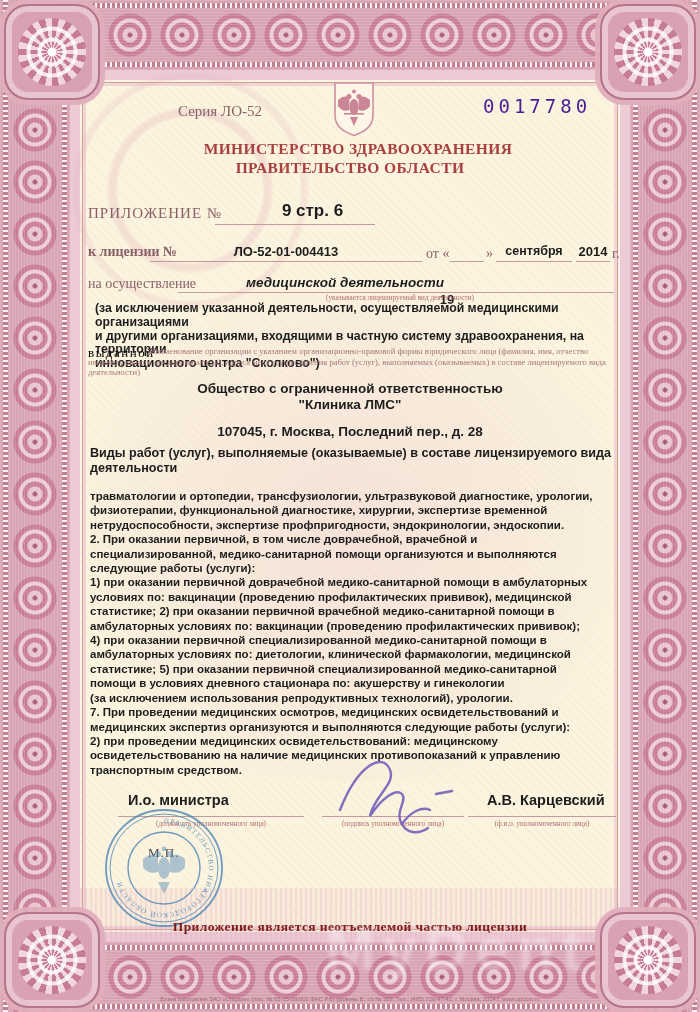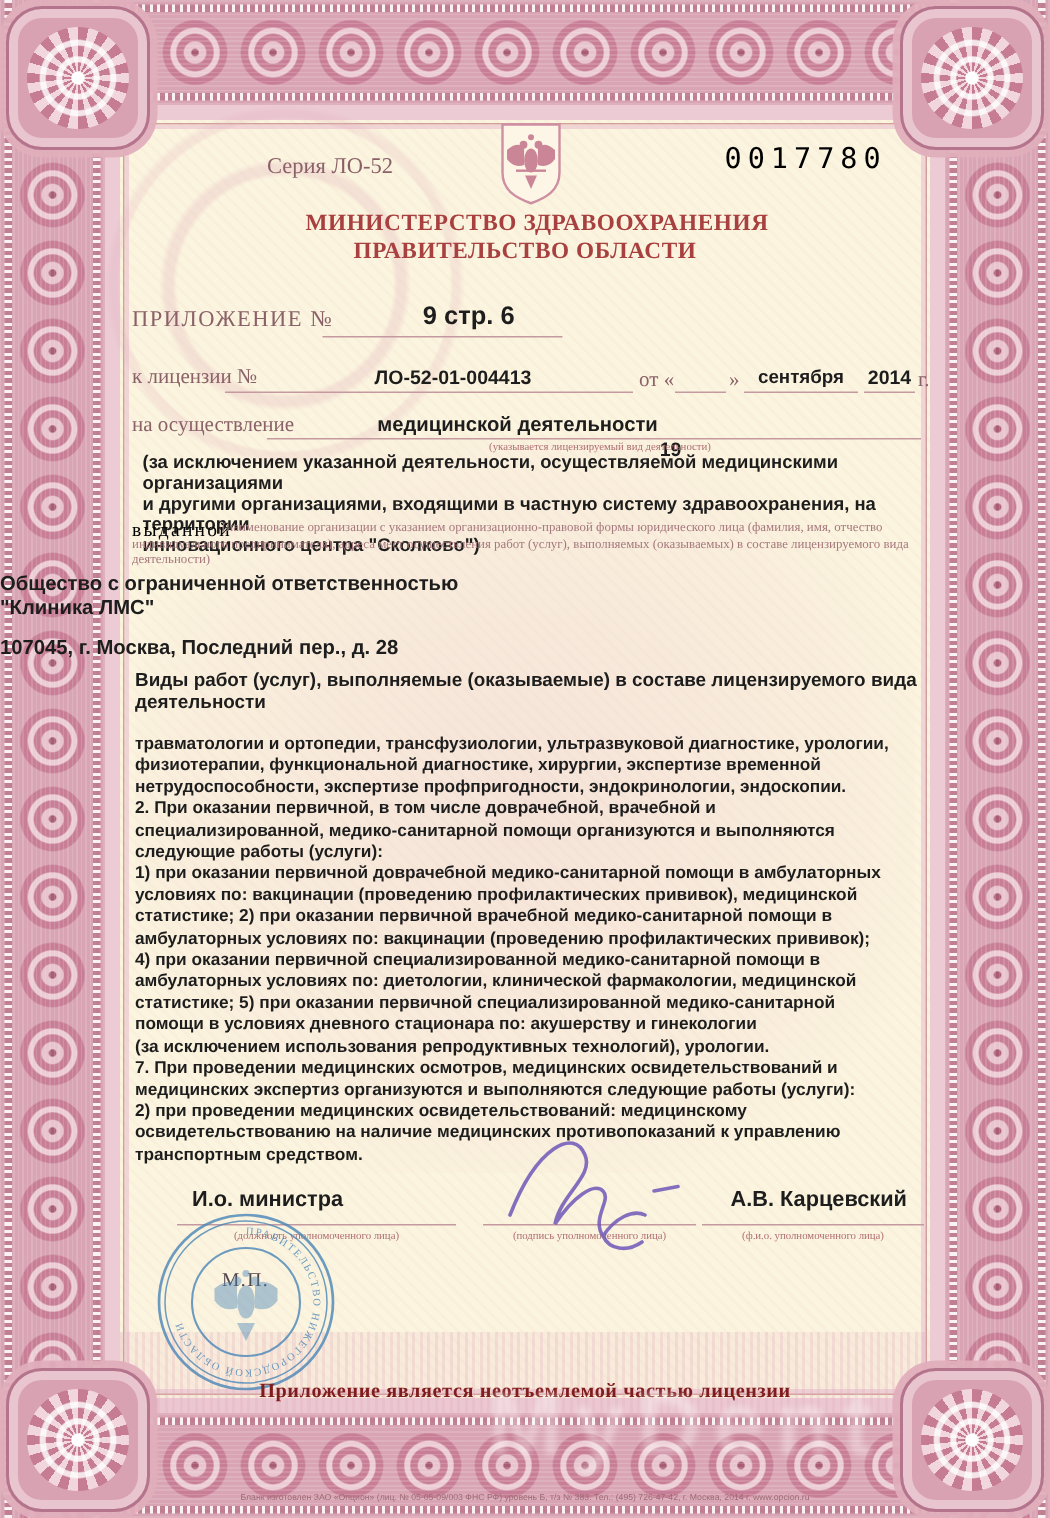--- a/index.html
+++ b/index.html
@@ -75,23 +75,23 @@
   
   .abs{position:absolute;}
   .serif{font-family:"Liberation Serif",serif;color:#8a6168;}
   .label{font-size:14px;}
   .value{font-weight:bold;color:#1d1d1d;font-size:13px;}
   .title{left:0;right:0;text-align:center;font-family:"Liberation Serif",serif;
     font-weight:bold;color:#a84040;font-size:15.5px;letter-spacing:.4px;}
   .underline{height:1px;background:#c49aa0;}
   .tiny{font-family:"Liberation Serif",serif;font-size:7.2px;color:#b06f73;text-align:center;}
   .body-bold{font-weight:bold;color:#1d1d1d;white-space:pre-line;}
-  .centered{left:0;right:0;text-align:left;}
+  .centered{left:0;right:0;text-align:center;}
   .serialnum{font-family:"DejaVu Sans Mono","Liberation Mono",monospace;
-    color:#000000;font-size:19px;letter-spacing:4px;}
+    color:#4c1d95;font-size:19px;letter-spacing:4px;}
   .red-note{font-family:"Liberation Serif",serif;font-weight:bold;color:#7f1d1d;
     font-size:13.5px;letter-spacing:.4px;text-align:center;left:0;right:0;}
   .print-info{left:0;right:0;text-align:center;font-size:5.8px;color:#9c6b74;z-index:6;}
   .watermark{
     left:215px;top:908px;width:485px;height:84px;z-index:7;
     font-weight:bold;font-size:60px;letter-spacing:8px;color:rgba(255,255,255,.34);
     filter:blur(2px);text-align:center;line-height:84px;pointer-events:none;
   }
   .mp{font-family:"Liberation Serif",serif;color:#51454b;font-size:13px;letter-spacing:1px;text-align:right;}
   svg{display:block}
@@ -135,39 +135,39 @@
 <div class="abs title" style="top:140px;margin-left:16px;">МИНИСТЕРСТВО ЗДРАВООХРАНЕНИЯ</div>
 <div class="abs title" style="top:159px;">ПРАВИТЕЛЬСТВО ОБЛАСТИ</div>
 
 <div class="abs serif" style="left:88px;top:205px;font-size:15px;letter-spacing:1px;">
   <span>ПРИЛОЖЕНИЕ</span>
   <span>№</span>
 </div>
 <div class="abs value" style="left:235px;top:201px;width:155px;text-align:center;font-size:17px;">9 стр. 6</div>
 <div class="abs underline" style="left:215px;top:224px;width:160px;"></div>
 
-<div class="abs serif label" style="left:88px;top:244px;">
+<div class="abs serif label" style="left:88px;top:244px;font-weight:bold;">
   <span>к лицензии</span>
   <span>№</span>
 </div>
-<div class="abs value" style="left:168px;top:244px;width:268px;text-align:center;">ЛО-52-01-004413</div>
+<div class="abs value" style="left:152px;top:244px;width:268px;text-align:center;">ЛО-52-01-004413</div>
 <div class="abs underline" style="left:150px;top:261px;width:272px;"></div>
 
 <div class="abs serif label" style="left:426px;top:246px;">от «</div>
 <div class="abs value" style="left:432px;top:244px;width:30px;text-align:center;margin-top:48px;">19</div>
 <div class="abs underline" style="left:450px;top:261px;width:34px;"></div>
 <div class="abs serif label" style="left:486px;top:246px;">»</div>
 <div class="abs value" style="left:496px;top:244px;width:76px;text-align:center;font-size:12.5px;">сентября</div>
 <div class="abs underline" style="left:496px;top:261px;width:76px;"></div>
 <div class="abs value" style="left:576px;top:244px;width:34px;text-align:center;">2014</div>
 <div class="abs underline" style="left:576px;top:261px;width:34px;"></div>
 <div class="abs serif label" style="left:612px;top:246px;">г.</div>
 
 <div class="abs serif label" style="left:88px;top:276px;">на осуществление</div>
-<div class="abs value" style="left:180px;top:275px;width:330px;text-align:center;font-size:13.5px;">медицинской деятельности</div>
+<div class="abs value" style="left:180px;top:275px;width:330px;text-align:center;font-size:13.5px;font-style:italic;">медицинской деятельности</div>
 <div class="abs underline" style="left:178px;top:292px;width:436px;"></div>
 <div class="abs tiny" style="left:250px;top:294px;width:300px;">(указывается лицензируемый вид деятельности)</div>
 
 <div class="abs body-bold" style="left:95px;top:302px;width:520px;font-size:12.3px;line-height:13.8px;">(за исключением указанной деятельности, осуществляемой медицинскими организациями
 и другими организациями, входящими в частную систему здравоохранения, на территории
 инновационного центра "Сколково")</div>
 
 <div class="abs serif" style="left:88px;top:345px;font-size:13px;letter-spacing:1.5px;color:#000000;">выданной</div>
 <div class="abs" style="left:88px;top:346px;width:530px;text-indent:60px;font-family:'Liberation Serif',serif;font-size:8.6px;line-height:10.6px;color:#a6787d;">(наименование организации с указанием организационно-правовой формы юридического лица (фамилия, имя, отчество индивидуального предпринимателя), адреса мест осуществления работ (услуг), выполняемых (оказываемых) в составе лицензируемого вида деятельности)</div>
 

